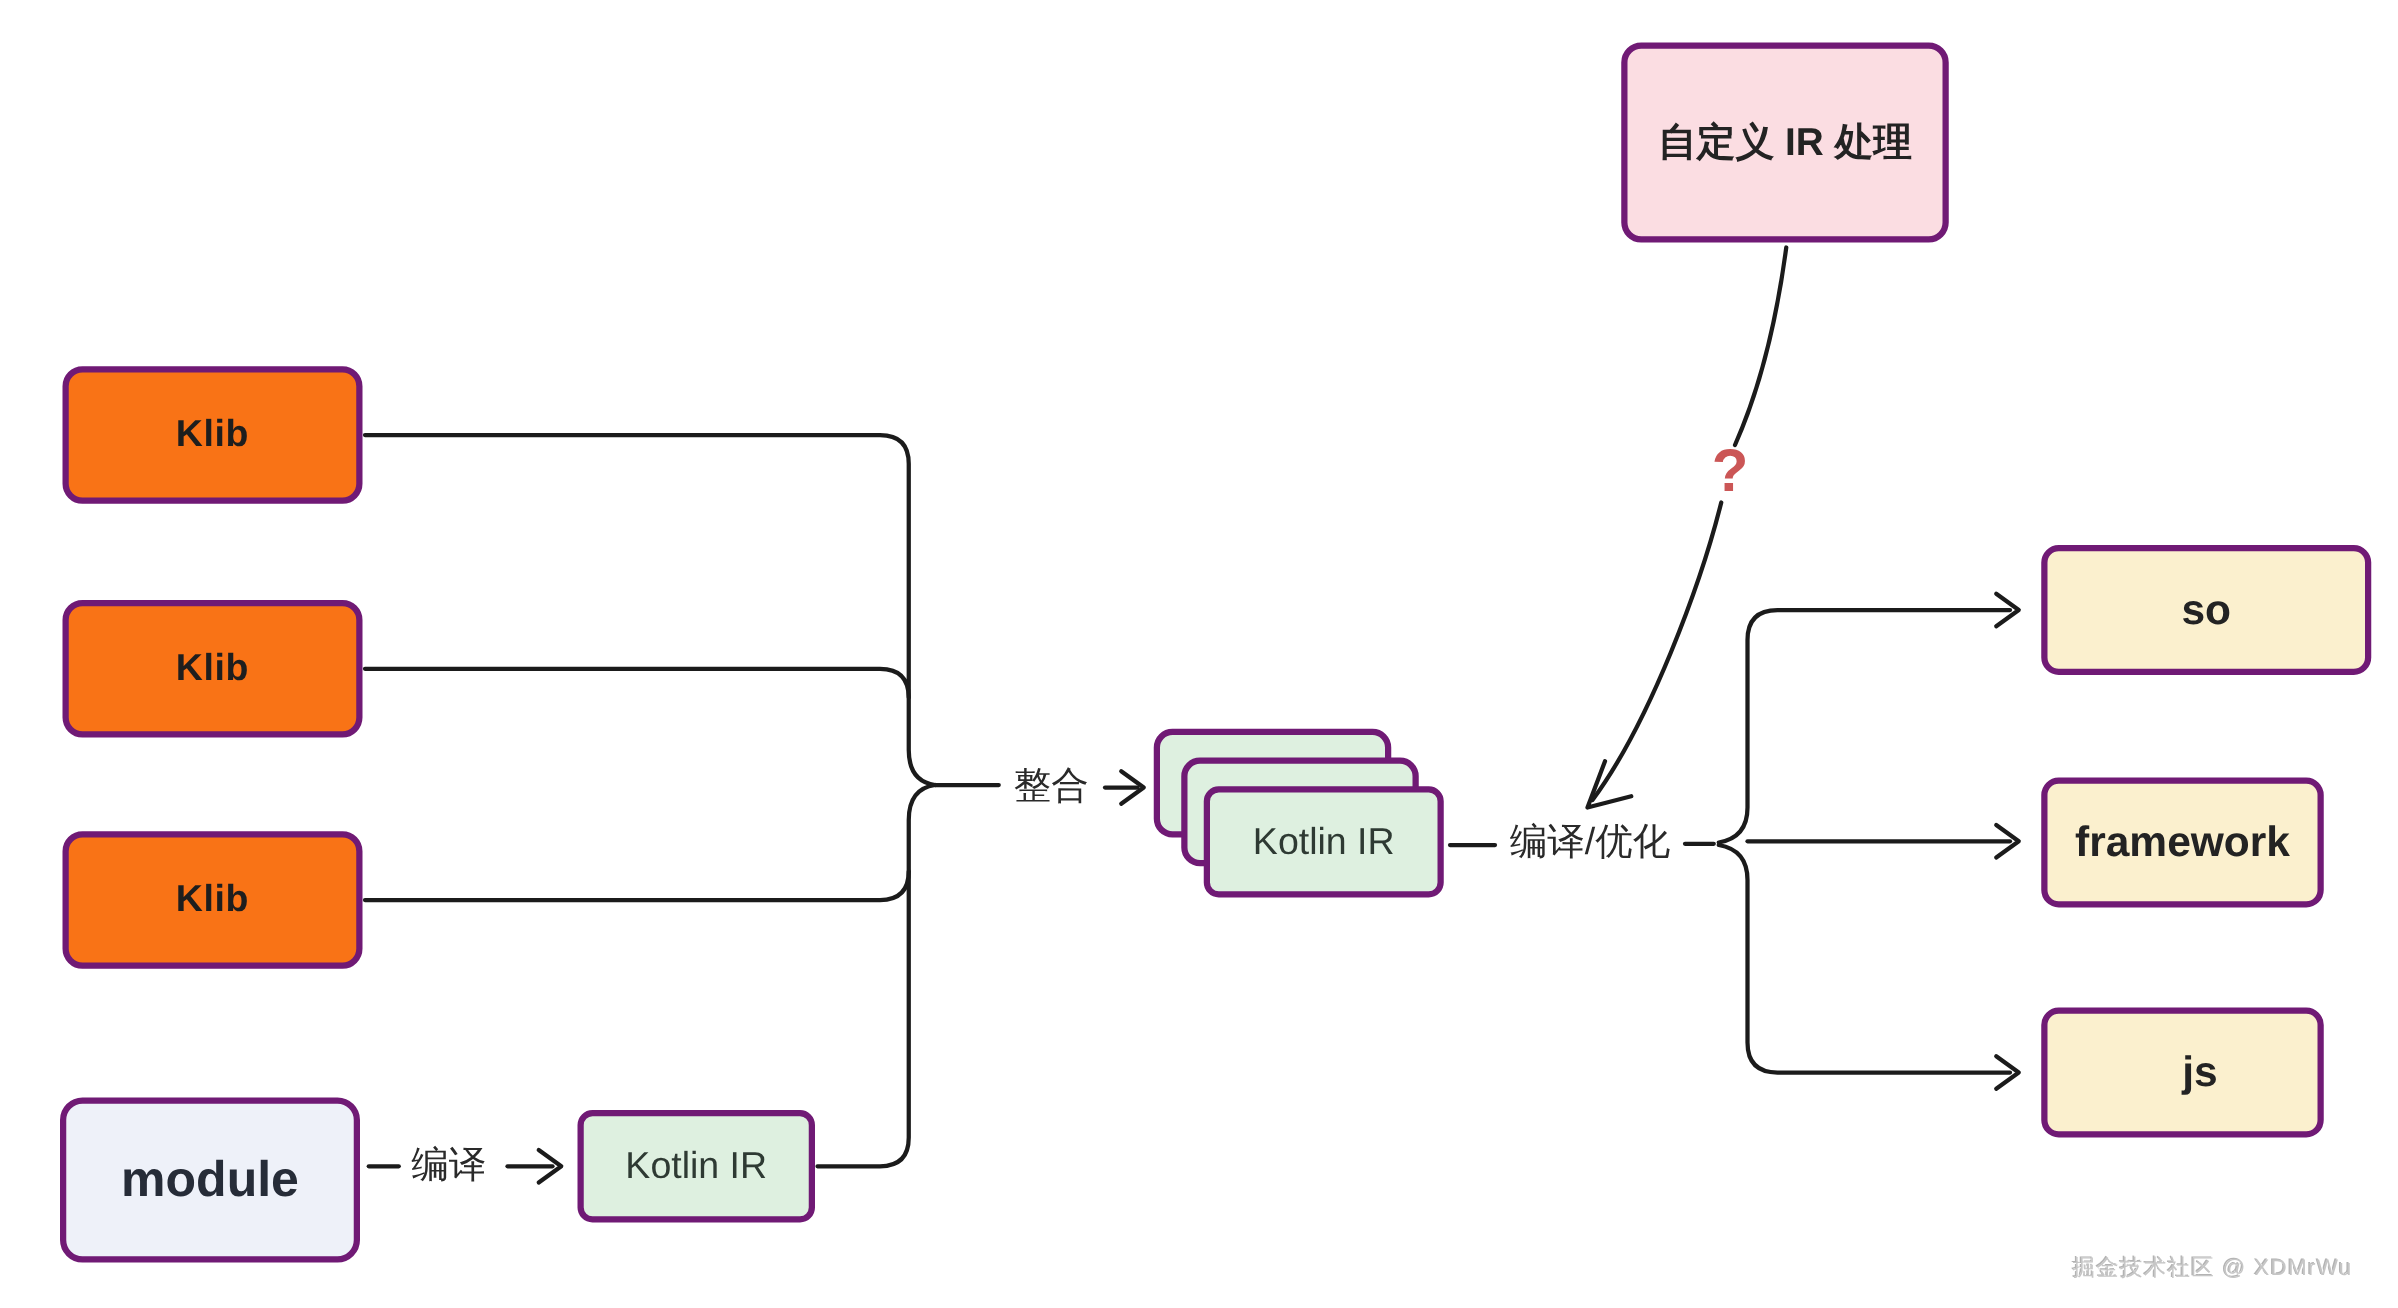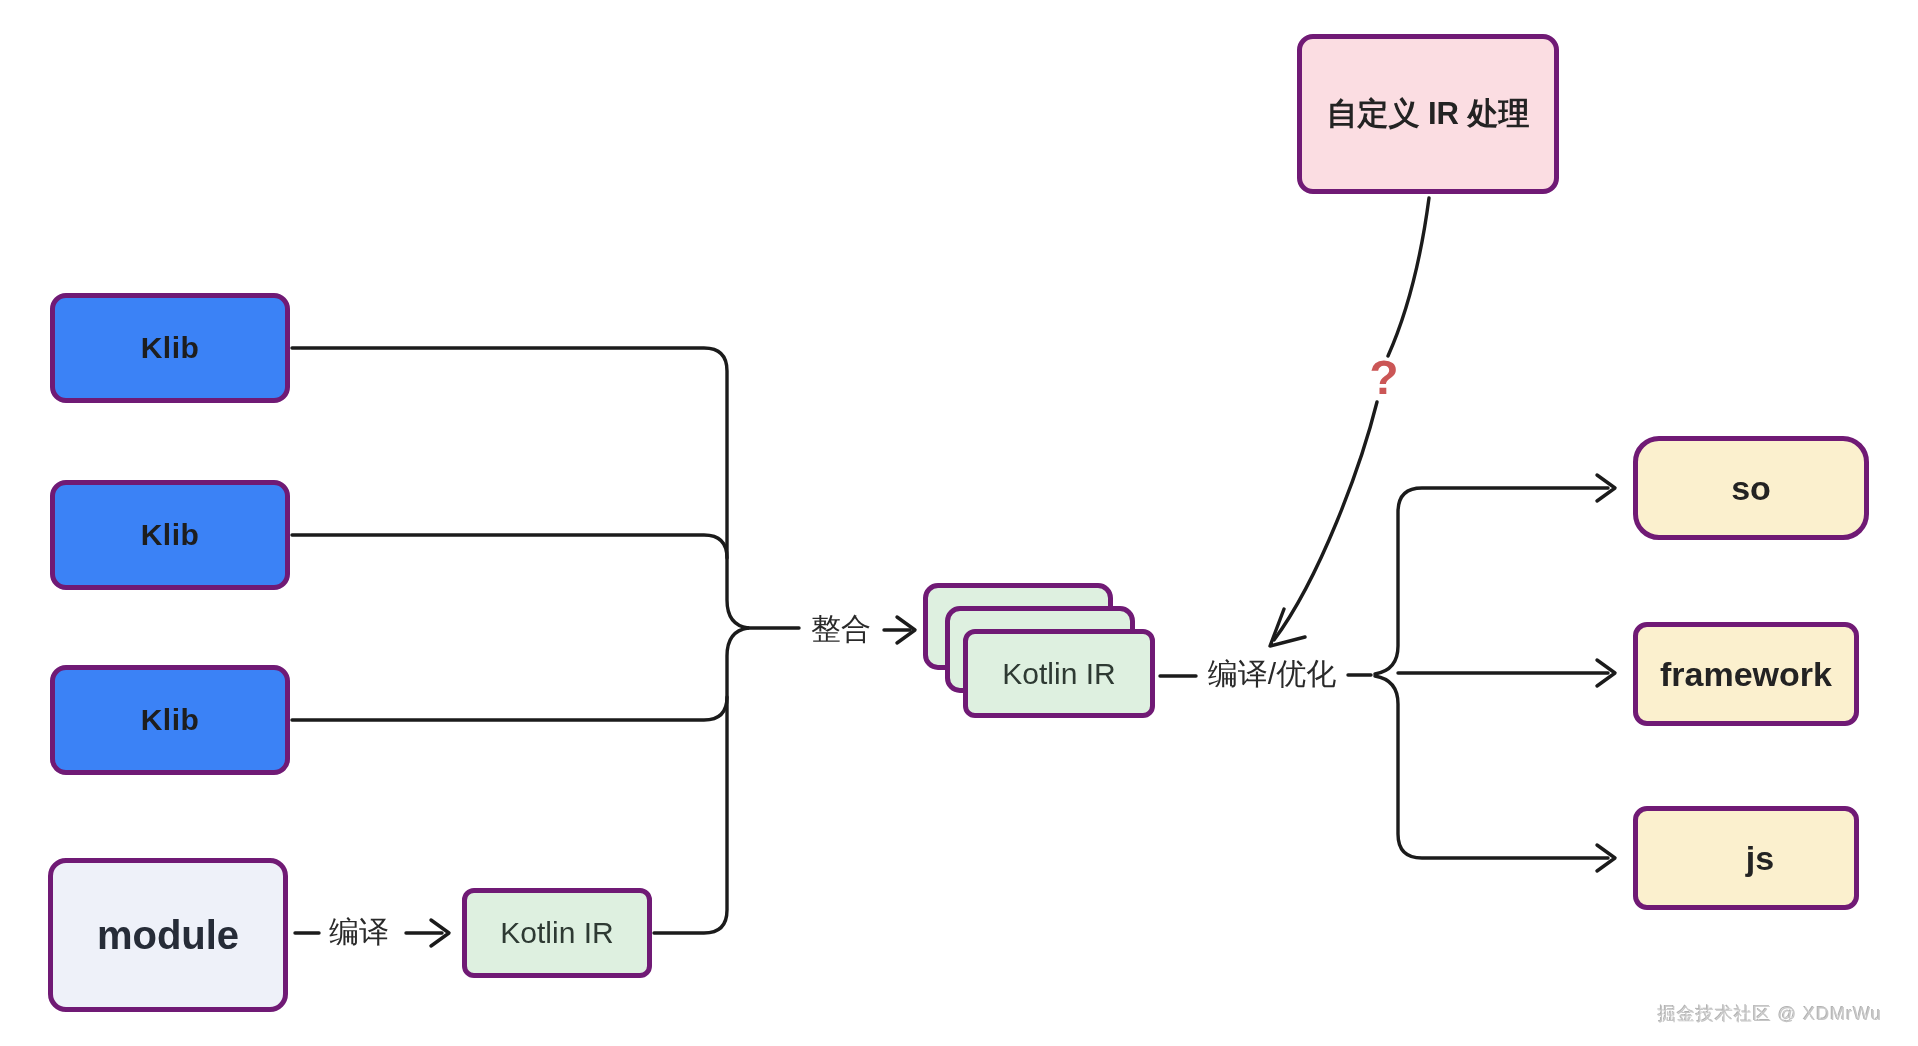--- a/index.html
+++ b/index.html
@@ -34,21 +34,21 @@
     border: 5px solid #701a75;
     border-radius: 16px;
     display: flex;
     align-items: center;
     justify-content: center;
     color: #1e1e1e;
   }
   .node span { display: block; text-align: center; }
 
   .node.klib {
-    background: #3b82f6;
+    background: #f97316;
     font-weight: 700;
     font-size: 30px;
     letter-spacing: 0.5px;
   }
   .node.module {
     background: #eef1f9;
     font-weight: 700;
     font-size: 40px;
     color: #262c38;
     border-radius: 18px;
@@ -141,39 +141,39 @@
 
   <div class="node klib" style="left:50px; top:293px; width:240px; height:110px;">
     <span>Klib</span>
   </div>
   <div class="node klib" style="left:50px; top:480px; width:240px; height:110px;">
     <span>Klib</span>
   </div>
   <div class="node klib" style="left:50px; top:665px; width:240px; height:110px;">
     <span>Klib</span>
   </div>
-  <div class="node module" style="left:48px; top:858px; width:240px; height:154px;">
+  <div class="node module" style="left:48px; top:878px; width:240px; height:132px;">
     <span>module</span>
   </div>
 
   <div class="node green" style="left:462px; top:888px; width:190px; height:90px;">
     <span>Kotlin IR</span>
   </div>
 
   <div class="node green stack-back" style="left:923px; top:583px; width:190px; height:87px;"></div>
   <div class="node green stack-middle" style="left:945px; top:606px; width:190px; height:87px;"></div>
   <div class="node green stack-front" style="left:963px; top:629px; width:192px; height:89px;">
     <span>Kotlin IR</span>
   </div>
 
   <div class="node custom-ir" style="left:1297px; top:34px; width:262px; height:160px;">
     <span>自定义 IR 处理</span>
   </div>
 
-  <div class="node output" style="left:1633px; top:436px; width:236px; height:104px;border-radius:26px;">
+  <div class="node output" style="left:1633px; top:436px; width:264px; height:104px;">
     <span>so</span>
   </div>
   <div class="node output" style="left:1633px; top:622px; width:226px; height:104px;">
     <span>framework</span>
   </div>
   <div class="node output" style="left:1633px; top:806px; width:226px; height:104px;padding-left:28px;">
     <span>js</span>
   </div>
 
   <div class="edge-label" style="left:359px; top:932px;">编译</div>

